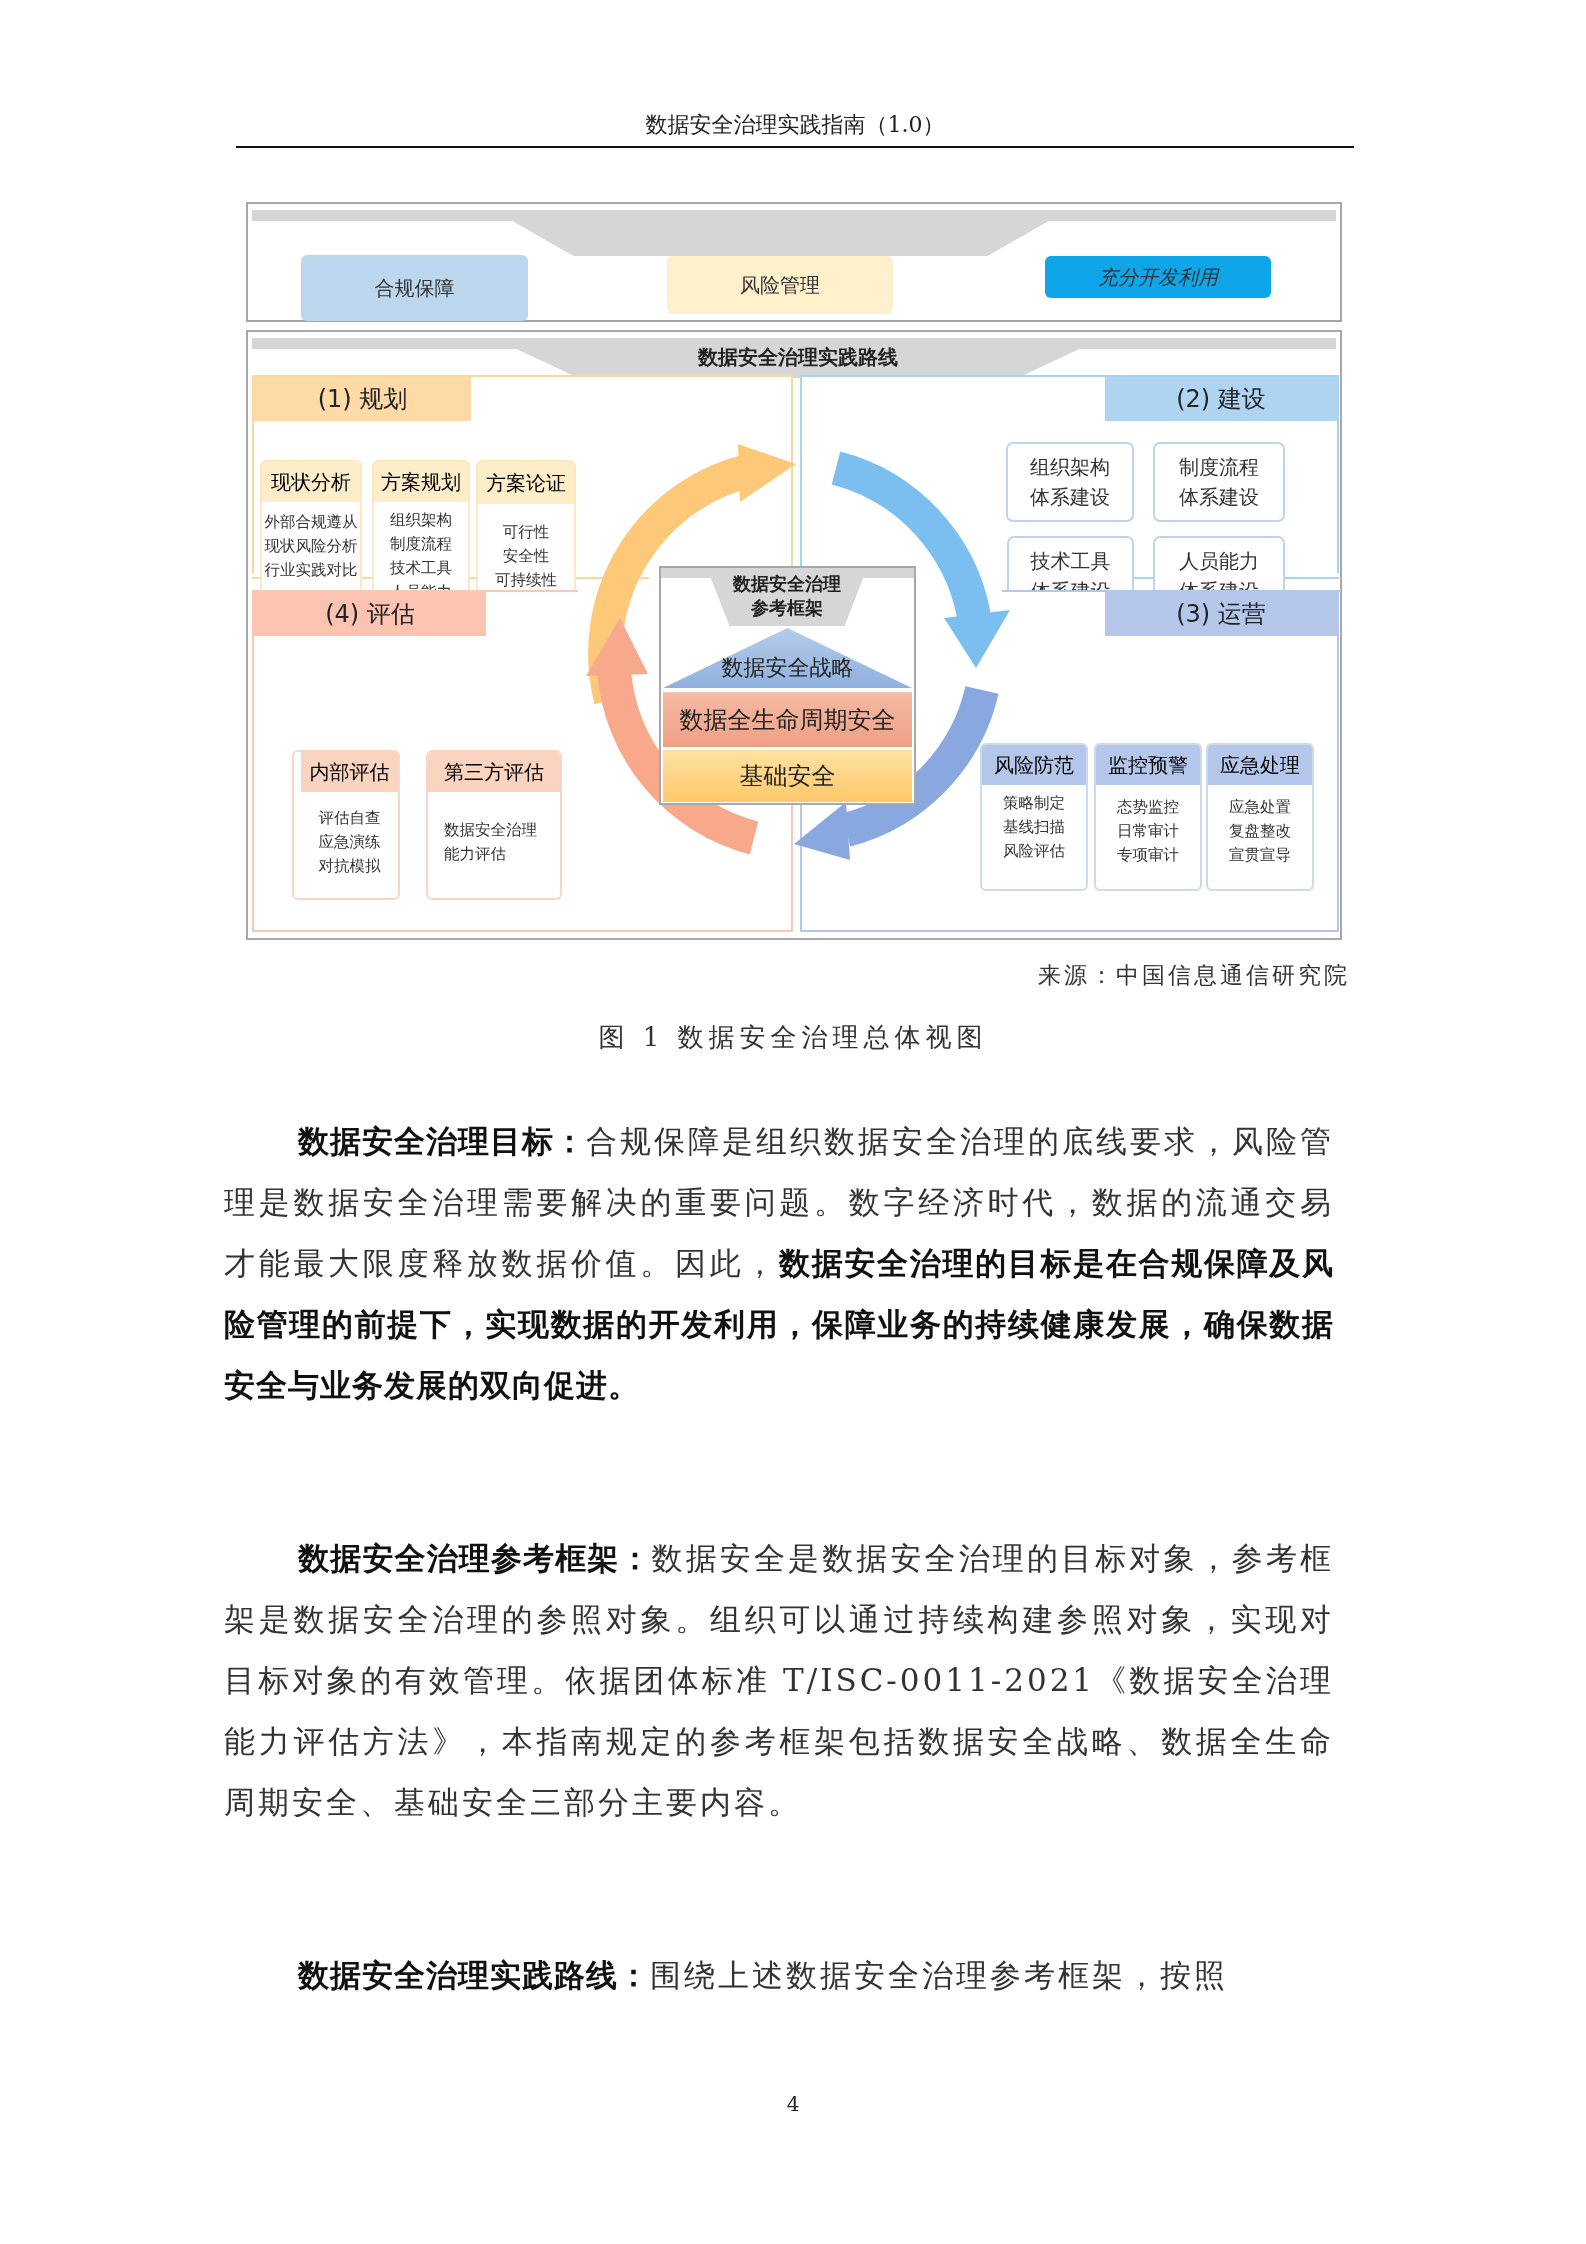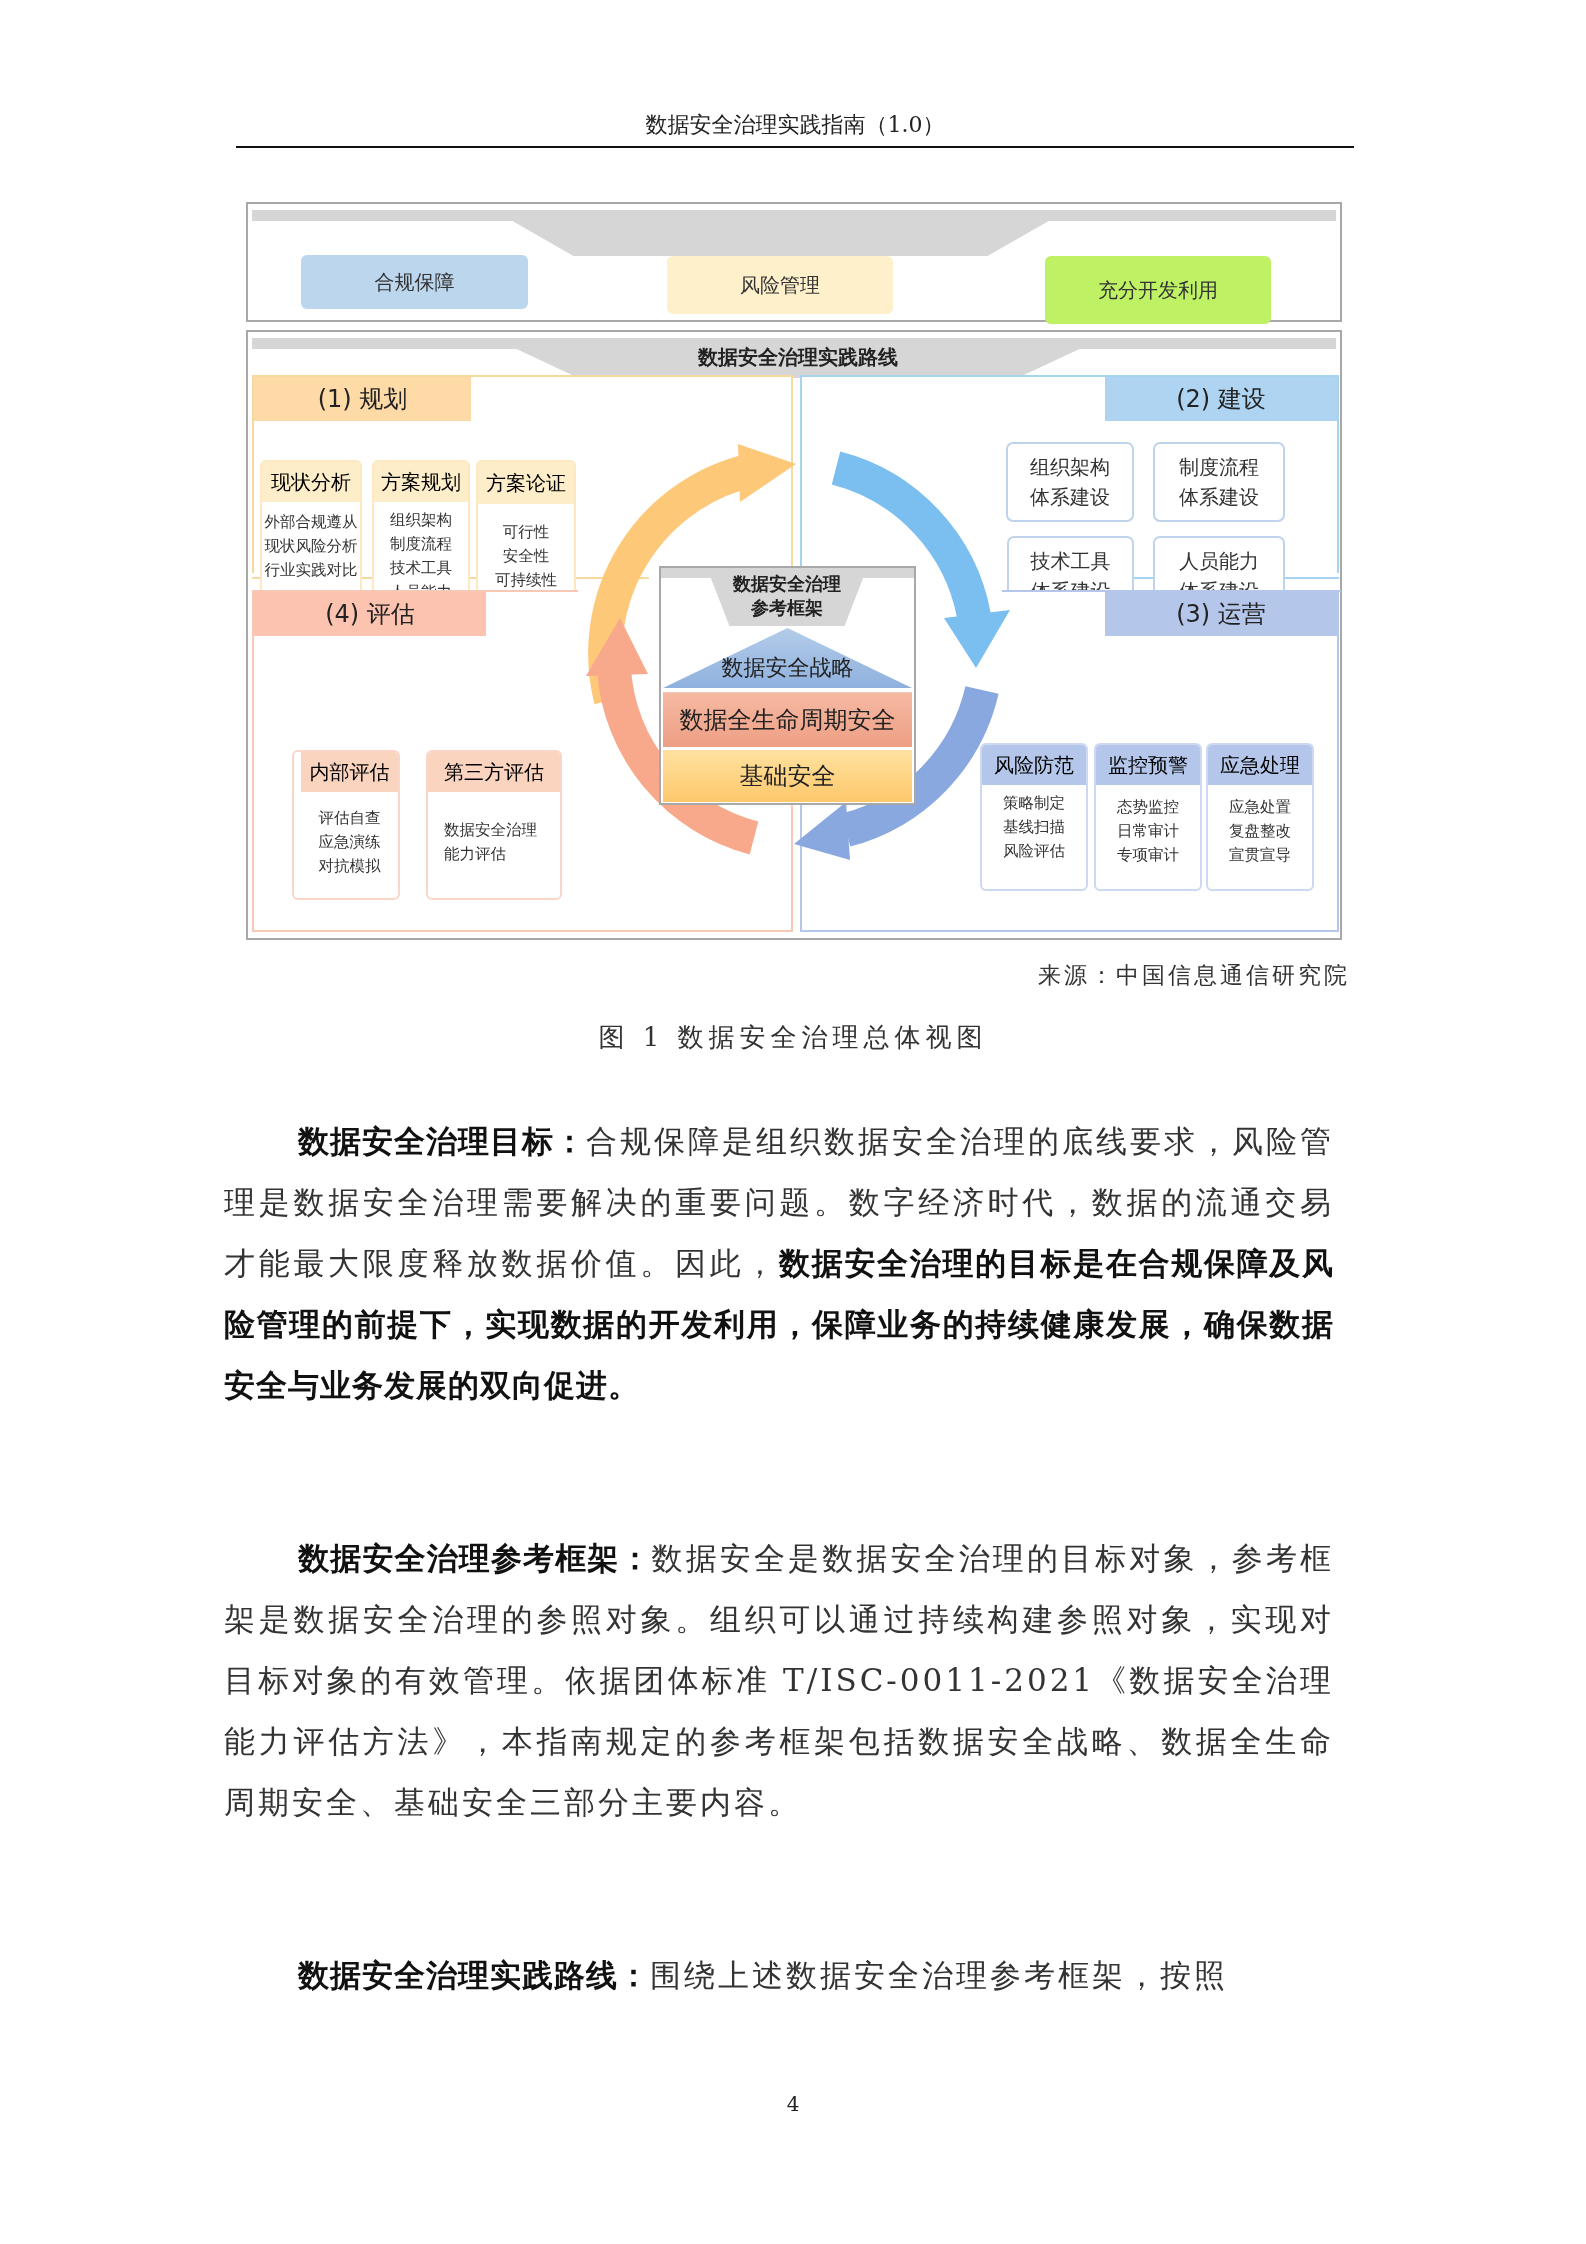--- a/index.html
+++ b/index.html
@@ -56,23 +56,23 @@
 
 <div class="abs page-header">数据安全治理实践指南（1.0）</div>
 <div class="abs page-rule"></div>
 
 <div class="abs" style="left:246px; top:202px; width:1096px; height:738px;">
 
   <div class="abs panel" style="left:0; top:0; width:1096px; height:120px;">
     <div class="abs ribbon" style="left:4px; top:6px; width:1084px; height:11px;"></div>
     <div class="abs trap" style="left:245px; top:6px; width:575px; height:46px; clip-path:polygon(0 0,100% 0,86% 100%,14% 100%);"></div>
 
-    <div class="abs goal-chip" style="left:53px; top:51px; width:227px; height:54px; background:#bcd6ee;font-family:Liberation Serif, serif;">合规保障</div>
+    <div class="abs goal-chip" style="left:53px; top:51px; width:227px; height:66px; background:#bcd6ee;font-family:Liberation Serif, serif;">合规保障</div>
     <div class="abs goal-chip" style="left:419px; top:52px; width:226px; height:58px; background:#fff0cc;">风险管理</div>
-    <div class="abs goal-chip" style="left:797px; top:52px; width:226px; height:68px; background:#bef264;">充分开发利用</div>
+    <div class="abs goal-chip" style="left:797px; top:52px; width:226px; height:42px; background:#0ea5e9;font-style:italic;">充分开发利用</div>
   </div>
 
   <div class="abs panel" style="left:0; top:128px; width:1096px; height:610px;">
     <div class="abs ribbon" style="left:4px; top:6px; width:1084px; height:11px;"></div>
     <div class="abs trap" style="left:245px; top:6px; width:610px; height:40px; clip-path:polygon(0 0,100% 0,86% 100%,14% 100%);"></div>
     <div class="abs trap-title" style="left:245px; top:12px; width:610px;">数据安全治理实践路线</div>
 
     <div class="abs quad" style="left:4px; top:43px; width:541px; height:198px; border-top:2px solid #f7d9a0; border-right:2px solid #f7d9a0; border-left:2px solid #f7d9a0;">
       <div class="abs q-tab" style="left:0; top:0; width:217px; height:44px; background:#fddaa6;">(1) 规划</div>
     </div>

